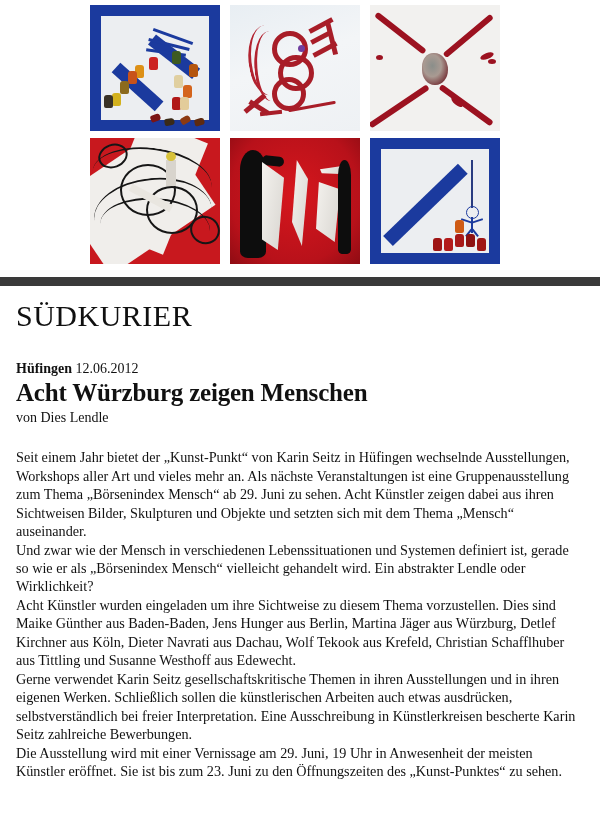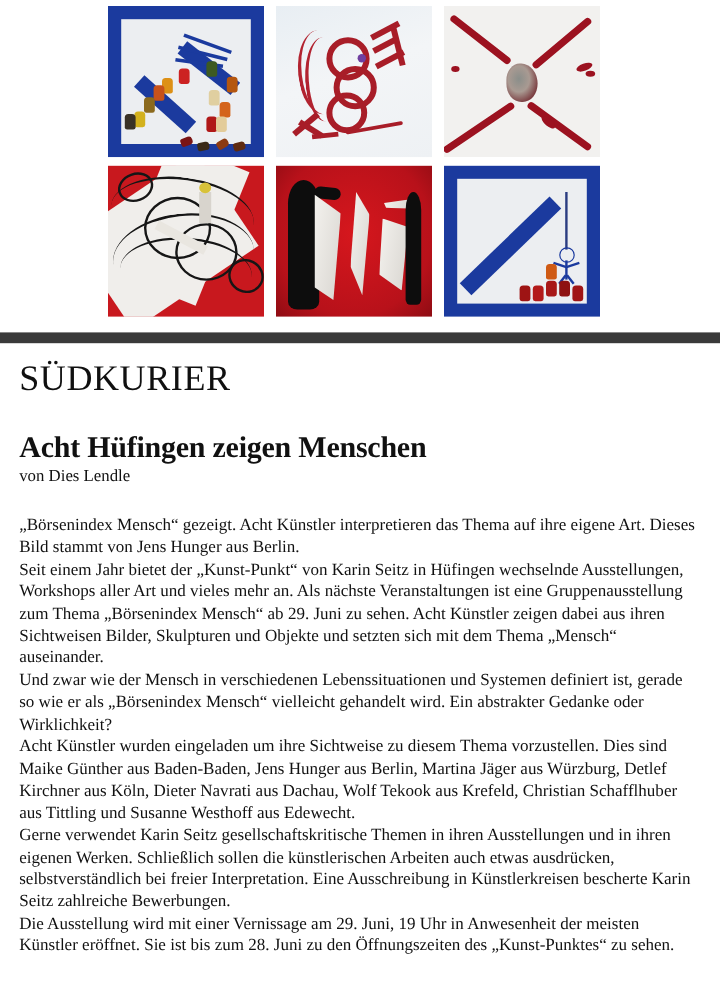--- a/index.html
+++ b/index.html
@@ -291,26 +291,29 @@
     </div>
   </div>
 </div>
 
 <div class="divider"></div>
 
 <div class="article">
 
   <h1 class="masthead">SÜDKURIER</h1>
 
-
-  <h2 class="headline">Acht Hüfingen zeigen Menschen</h2>
+  <div class="kicker">
+    <span class="place">Hüfingen</span>
+    <span>12.06.2012</span>
+  </div>
+
+  <h2 class="headline">Acht Würzburg zeigen Menschen</h2>
 
   <div class="byline">von Dies Lendle</div>
 
   <div class="body-text">
-    <p>„Börsenindex Mensch“ gezeigt. Acht Künstler interpretieren das Thema auf ihre eigene Art. Dieses Bild stammt von Jens Hunger aus Berlin.</p>
     <p>Seit einem Jahr bietet der „Kunst-Punkt“ von Karin Seitz in Hüfingen wechselnde Ausstellungen, Workshops aller Art und vieles mehr an. Als nächste Veranstaltungen ist eine Gruppenausstellung zum Thema „Börsenindex Mensch“ ab 29. Juni zu sehen. Acht Künstler zeigen dabei aus ihren Sichtweisen Bilder, Skulpturen und Objekte und setzten sich mit dem Thema „Mensch“ auseinander.</p>
-    <p>Und zwar wie der Mensch in verschiedenen Lebenssituationen und Systemen definiert ist, gerade so wie er als „Börsenindex Mensch“ vielleicht gehandelt wird. Ein abstrakter Gedanke oder Wirklichkeit?</p>
+    <p>Und zwar wie der Mensch in verschiedenen Lebenssituationen und Systemen definiert ist, gerade so wie er als „Börsenindex Mensch“ vielleicht gehandelt wird. Ein abstrakter Lendle oder Wirklichkeit?</p>
     <p>Acht Künstler wurden eingeladen um ihre Sichtweise zu diesem Thema vorzustellen. Dies sind Maike Günther aus Baden-Baden, Jens Hunger aus Berlin, Martina Jäger aus Würzburg, Detlef Kirchner aus Köln, Dieter Navrati aus Dachau, Wolf Tekook aus Krefeld, Christian Schafflhuber aus Tittling und Susanne Westhoff aus Edewecht.</p>
     <p>Gerne verwendet Karin Seitz gesellschaftskritische Themen in ihren Ausstellungen und in ihren eigenen Werken. Schließlich sollen die künstlerischen Arbeiten auch etwas ausdrücken, selbstverständlich bei freier Interpretation. Eine Ausschreibung in Künstlerkreisen bescherte Karin Seitz zahlreiche Bewerbungen.</p>
-    <p>Die Ausstellung wird mit einer Vernissage am 29. Juni, 19 Uhr in Anwesenheit der meisten Künstler eröffnet. Sie ist bis zum 28. Juni zu den Öffnungszeiten des „Kunst-Punktes“ zu sehen.</p>
+    <p>Die Ausstellung wird mit einer Vernissage am 29. Juni, 19 Uhr in Anwesenheit der meisten Künstler eröffnet. Sie ist bis zum 23. Juni zu den Öffnungszeiten des „Kunst-Punktes“ zu sehen.</p>
   </div>
 </div>
 
 </body></html>

